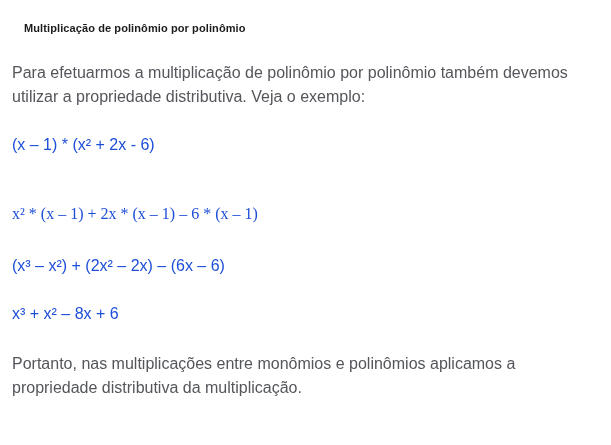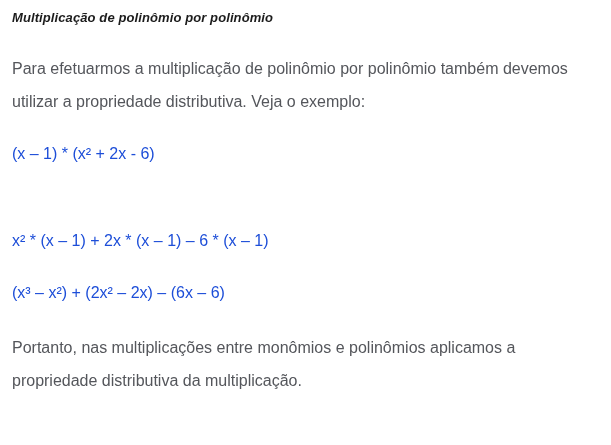--- a/index.html
+++ b/index.html
@@ -10,43 +10,42 @@
   body {
     width: 611px;
     height: 445px;
     overflow: hidden;
     font-family: "Liberation Sans", sans-serif;
   }
   .content {
     padding: 10px 14px 0 12px;
   }
   .title {
-    margin: 0;
-    font-size: 13px;
+    margin: 12px;
+    font-size: 11px;
     font-weight: bold;
-    font-style: italic;
     color: #1c1c1c;
     letter-spacing: 0.1px;
   }
   .para {
     margin: 0;
     font-size: 16px;
-    line-height: 33px;
+    line-height: 24px;
     color: #54565b;
   }
   .math {
     margin: 0;
     font-size: 16px;
     line-height: 19px;
     color: #1d4ed8;
     white-space: nowrap;
   }
   .intro       { margin-top: 27px; }
   .math-step-1 { margin-top: 26px; }
-  .math-step-2 { margin-top: 68px; }
+  .math-step-2 { margin-top: 50px; font-family: Liberation Serif, serif; }
   .math-step-3 { margin-top: 33px; }
   .math-step-4 { margin-top: 31px; }
   .math-step-5 { margin-top: 29px; }
   .conclusion  { margin-top: 29px; }
 </style>
 </head>
 <body>
 
 <div class="content">
 
@@ -54,16 +53,17 @@
 
   <p class="para intro">Para efetuarmos a multiplicação de polinômio por polinômio também devemos utilizar a propriedade distributiva. Veja o exemplo:</p>
 
   <p class="math math-step-1">(x – 1) * (x² + 2x - 6)</p>
 
   <p class="math math-step-2">x² * (x – 1) + 2x * (x – 1) – 6 * (x – 1)</p>
 
   <p class="math math-step-3">(x³ – x²) + (2x² – 2x) – (6x – 6)</p>
 
 
+  <p class="math math-step-5">x³ + x² – 8x + 6</p>
 
   <p class="para conclusion">Portanto, nas multiplicações entre monômios e polinômios aplicamos a propriedade distributiva da multiplicação.</p>
 
 </div>
 
 </body></html>

